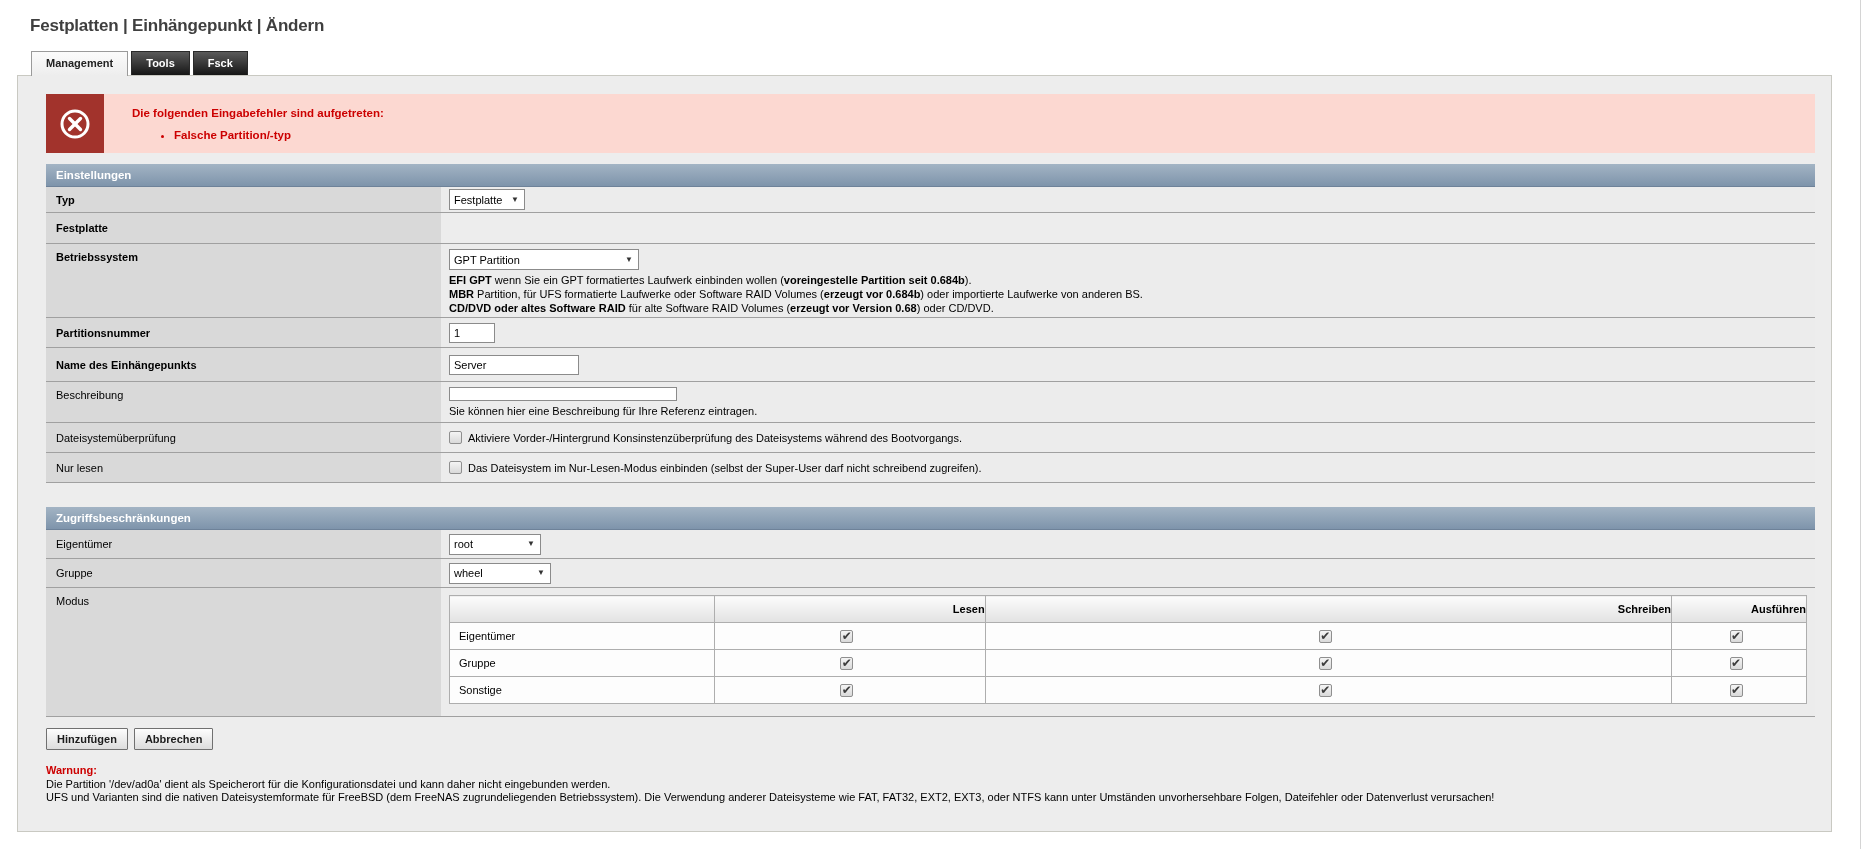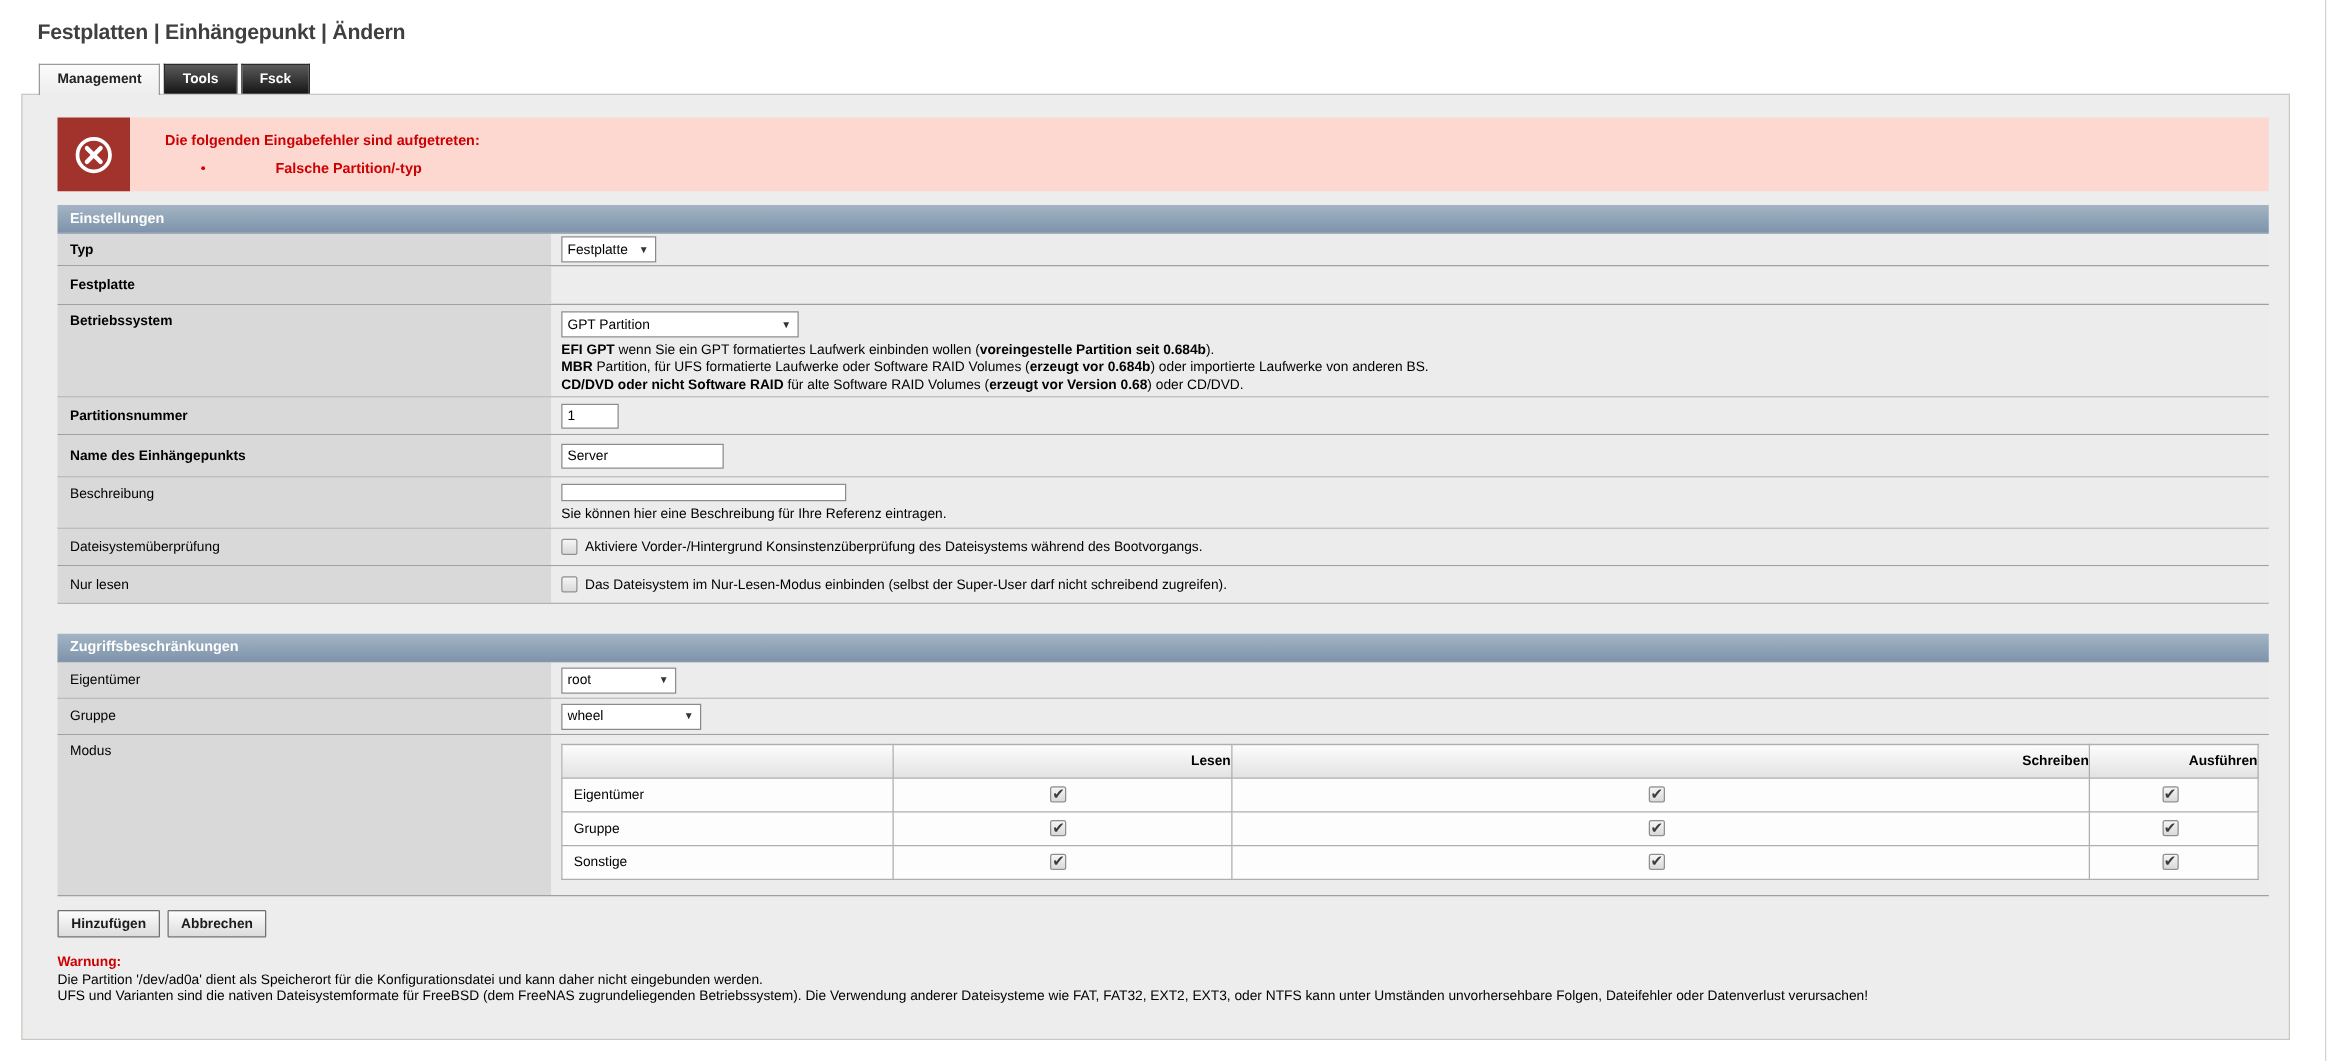--- a/index.html
+++ b/index.html
@@ -20,21 +20,21 @@
   .tab.dark{background:linear-gradient(#5a5a5a,#161616);color:#fff;border:1px solid #2a2a2a;border-bottom:none;text-align:right;}
   .panel{position:absolute;left:17px;top:75px;width:1815px;height:757px;background:var(--panel_bg);
     border:1px solid var(--panel_border);z-index:1;overflow:hidden;}
   .panel-inner{padding:18px 16px 0 28px;}
 
   
   .error-box{display:flex;background:var(--error_box_bg);min-height:59px;margin-bottom:11px;}
   .error-icon-box{width:58px;background:var(--error_icon_bg);display:flex;align-items:center;justify-content:center;flex:none;}
   .error-content{padding:13px 10px 8px 28px;}
   .error-heading{color:var(--error_red);font-weight:bold;font-size:11.5px;}
-  .error-list{margin:10px 0 0 42px;color:var(--error_red);font-weight:bold;font-size:11.5px;text-align:center;}
+  .error-list{margin:10px 0 0 42px;color:var(--error_red);font-weight:bold;font-size:11.5px;}
   .error-list li{margin:0;}
 
   
   .section-header{height:23px;line-height:23px;padding-left:10px;color:#fff;font-weight:bold;font-size:11.5px;
     background:linear-gradient(var(--header_grad_top),var(--header_grad_bottom));border-bottom:1px solid #6e8299;}
 
   
   .row{display:flex;border-bottom:1px solid var(--row_divider);}
   .cell-label{width:395px;flex:none;background:var(--label_col_bg);padding:0 8px 0 10px;display:flex;align-items:center;}
   .cell-label.top{align-items:flex-start;padding-top:7px;}
@@ -131,21 +131,21 @@
         </div>
       <div class="cell-value stack">
         <span class="select-wrap">
           <select style="width:190px;">
             <option>GPT Partition</option>
           </select>
         </span>
         <div class="help">
           <div><span class="b">EFI GPT</span><span> wenn Sie ein GPT formatiertes Laufwerk einbinden wollen (</span><span class="b">voreingestelle Partition seit 0.684b</span><span>).</span></div>
           <div><span class="b">MBR</span><span> Partition, für UFS formatierte Laufwerke oder Software RAID Volumes (</span><span class="b">erzeugt vor 0.684b</span><span>) oder importierte Laufwerke von anderen BS.</span></div>
-          <div><span class="b">CD/DVD oder nicht Software RAID</span><span> für alte Software RAID Volumes (</span><span class="b">erzeugt vor Version 0.68</span><span>) oder CD/DVD.</span></div>
+          <div><span class="b">CD/DVD oder altes Software RAID</span><span> für alte Software RAID Volumes (</span><span class="b">erzeugt vor Version 0.68</span><span>) oder CD/DVD.</span></div>
         </div>
       </div>
     </div>
 
     <div class="row" style="height:30px;">
       <div class="cell-label">
           <span class="lbl b">Partitionsnummer</span>
         </div>
       <div class="cell-value">
         <input type="text" style="width: 46px;" value="1">
@@ -208,21 +208,21 @@
         </span>
       </div>
     </div>
 
     <div class="row" style="height:29px;">
       <div class="cell-label">
           <span class="lbl">Gruppe</span>
         </div>
       <div class="cell-value">
         <span class="select-wrap">
-          <select style="width:112px;">
+          <select style="width:102px;">
             <option>wheel</option>
           </select>
         </span>
       </div>
     </div>
 
     <div class="row">
       <div class="cell-label top">
           <span class="lbl">Modus</span>
         </div>

